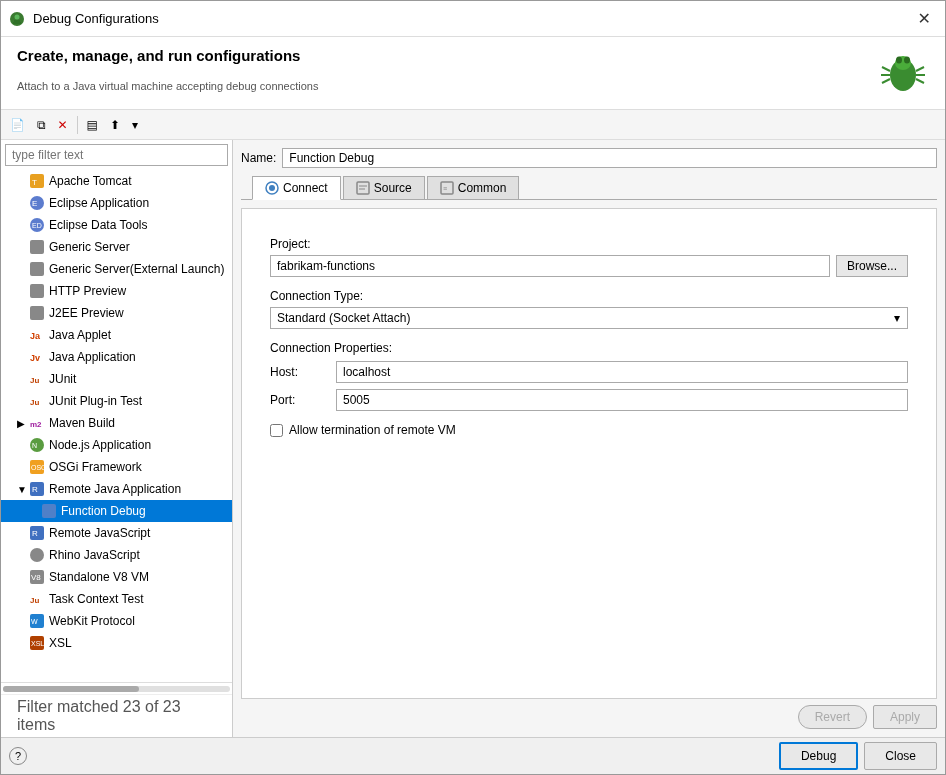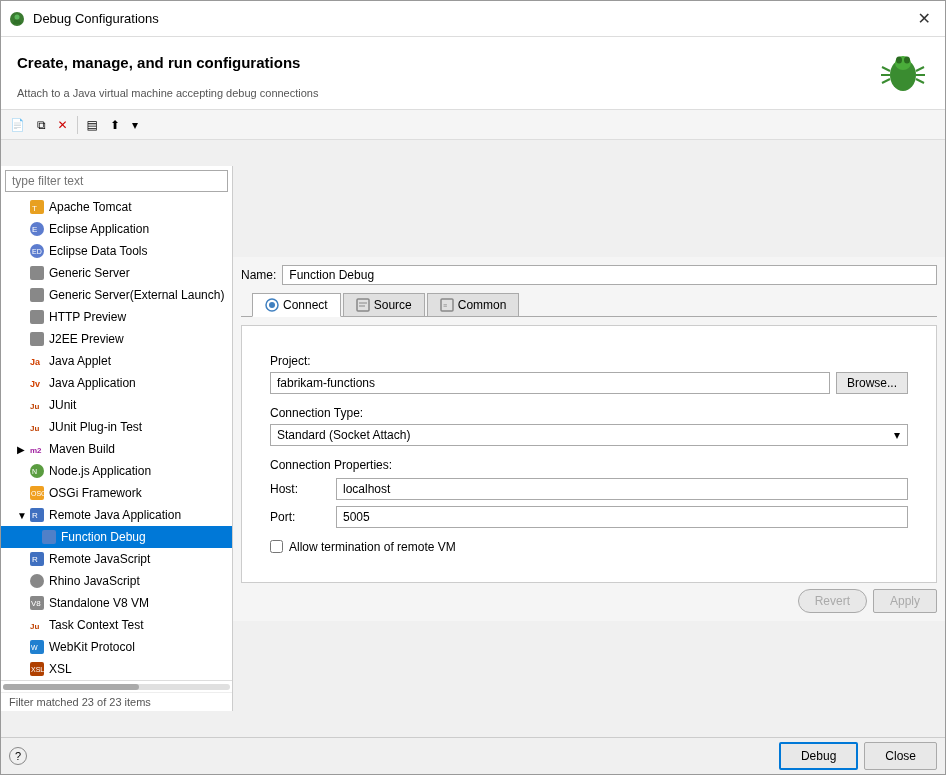--- a/index.html
+++ b/index.html
@@ -4,47 +4,47 @@
   <style>
     * { box-sizing: border-box; margin: 0; padding: 0; }
     body { font-family: 'Segoe UI', Arial, sans-serif; font-size: 12px; background: #f0f0f0; width: 946px; height: 775px; overflow: hidden; }
 
     .window { width: 946px; height: 775px; background: #f0f0f0; border: 1px solid #999; display: flex; flex-direction: column; }
 
     .title-bar { background: #fff; display: flex; align-items: center; padding: 6px 8px; border-bottom: 1px solid #ddd; gap: 8px; min-height: 36px; }
     .title-bar-text { font-size: 13px; font-weight: normal; flex: 1; }
     .title-bar-close { background: none; border: none; font-size: 16px; cursor: pointer; padding: 2px 6px; color: #333; }
 
-    .header-section { background: #fff; padding: 10px 16px 10px 16px; border-bottom: 1px solid #ddd; display: flex; align-items: flex-end; justify-content: space-between; }
+    .header-section { background: #fff; padding: 10px 16px 10px 16px; border-bottom: 1px solid #ddd; display: flex; align-items: flex-start; justify-content: space-between; }
     .header-left { }
     .header-title { font-size: 15px; font-weight: bold; color: #000; margin-bottom: 3px; }
     .header-subtitle { font-size: 11px; color: #555; margin-top: 16px; }
 
     .toolbar { background: #f5f5f5; border-bottom: 1px solid #ddd; display: flex; align-items: center; padding: 2px 4px; gap: 2px; height: 30px; }
     .toolbar-btn { background: none; border: 1px solid transparent; padding: 2px 4px; cursor: pointer; font-size: 12px; border-radius: 2px; display: flex; align-items: center; }
     .toolbar-separator { width: 1px; height: 18px; background: #ccc; margin: 0 2px; }
 
-    .main-area { display: flex; flex: 1; overflow: hidden; align-items: center; }
+    .main-area { display: flex; flex: 1; overflow: hidden; }
 
     .left-panel { width: 232px; background: #fff; border-right: 1px solid #ccc; display: flex; flex-direction: column; }
     .filter-input { margin: 4px; padding: 3px 6px; border: 1px solid #aaa; font-size: 12px; color: #aaa; }
     .tree-area { flex: 1; overflow-y: auto; overflow-x: hidden; }
     .tree-item { display: flex; align-items: center; padding: 2px 4px 2px 8px; cursor: pointer; white-space: nowrap; height: 22px; }
     .tree-item.selected { background: #0078d7; color: #fff; }
     .tree-item.selected .item-label { color: #fff; }
     .tree-item .indent { display: inline-block; }
     .tree-item .expand-arrow { width: 12px; display: inline-block; font-size: 10px; }
     .item-icon { width: 16px; height: 16px; margin-right: 4px; display: inline-flex; align-items: center; justify-content: center; flex-shrink: 0; }
     .item-label { font-size: 12px; }
 
     .left-scrollbar-area { height: 12px; border-top: 1px solid #ddd; display: flex; align-items: center; padding: 0 2px; }
     .left-scrollbar-track { flex: 1; height: 6px; background: #e0e0e0; border-radius: 3px; }
     .left-scrollbar-thumb { width: 60%; height: 6px; background: #aaa; border-radius: 3px; margin-left: 0; }
 
-    .filter-status { padding: 3px 8px; font-size: 11px; color: #555; border-top: 1px solid #eee; }
+    .filter-status { padding: 3px 16px; font-size: 16px; color: #555; border-top: 1px solid #eee; }
 
     .right-panel { flex: 1; background: #f5f5f5; display: flex; flex-direction: column; padding: 8px; }
 
     .name-row { display: flex; align-items: center; margin-bottom: 8px; background: #f5f5f5; }
     .name-label { font-size: 12px; margin-right: 6px; }
     .name-input { flex: 1; padding: 2px 6px; border: 1px solid #aaa; font-size: 12px; background: #fff; }
 
     .tabs-bar { display: flex; border-bottom: 1px solid #aaa; margin-bottom: 8px; }
     .tab { display: flex; align-items: center; padding: 4px 12px; border: 1px solid #aaa; border-bottom: none; background: #e0e0e0; cursor: pointer; font-size: 12px; gap: 4px; margin-right: 2px; }
     .tab.active { background: #fff; border-bottom: 1px solid #fff; margin-bottom: -1px; z-index: 1; margin-left: 11px; }

